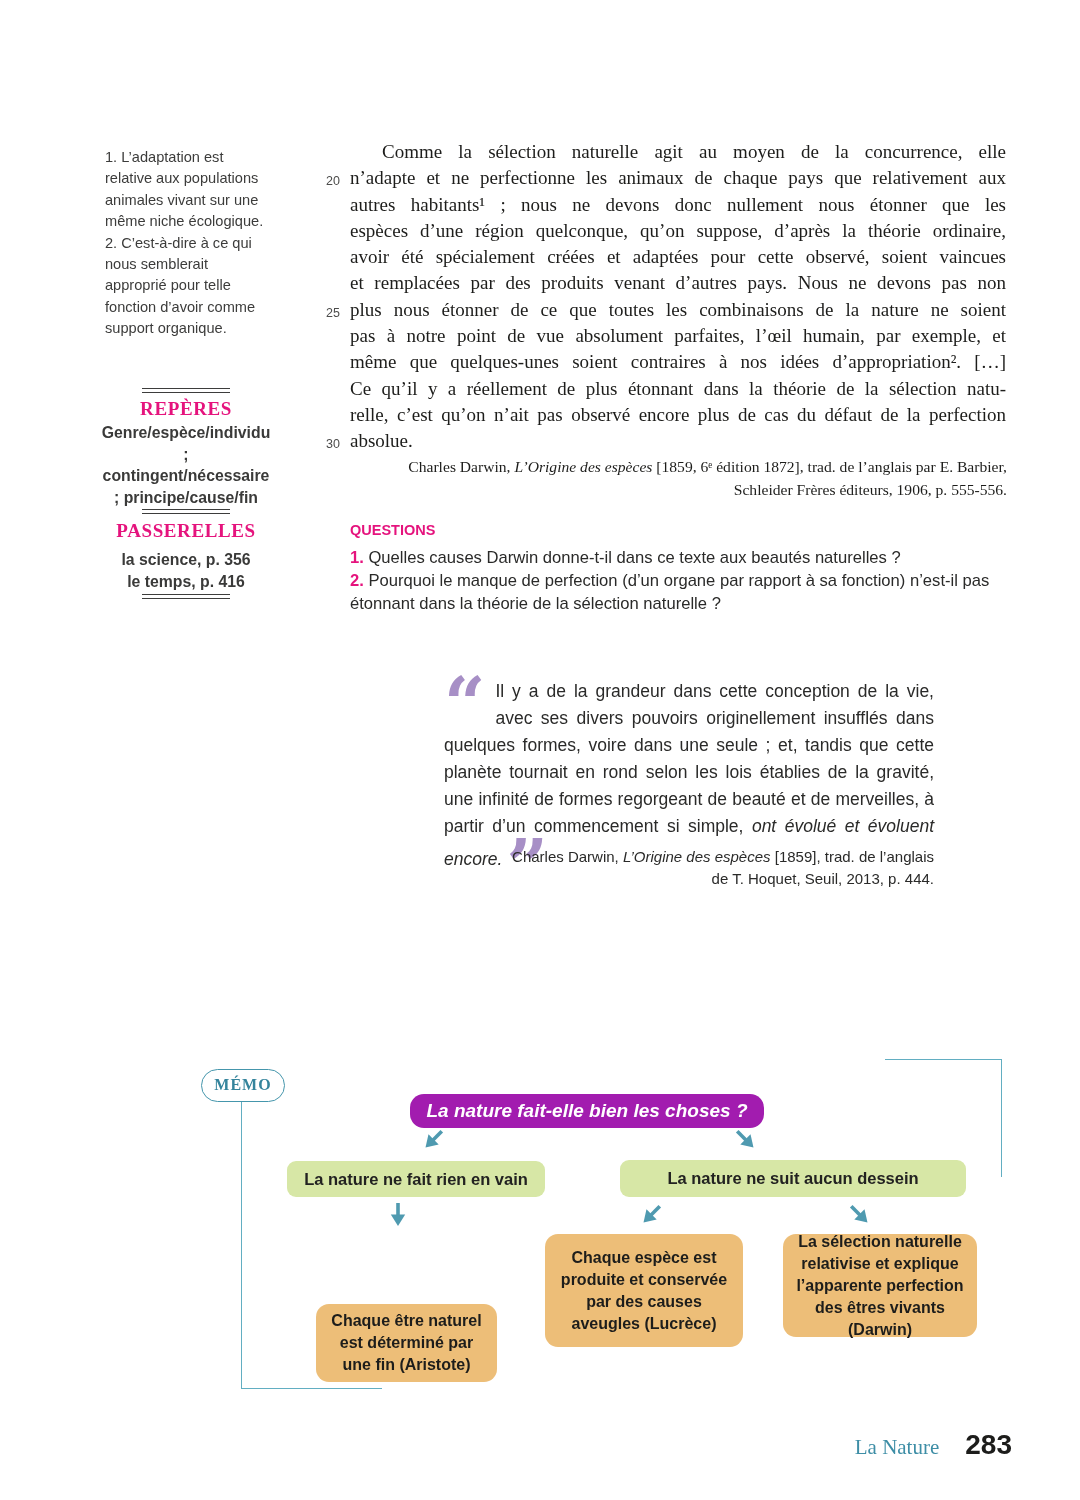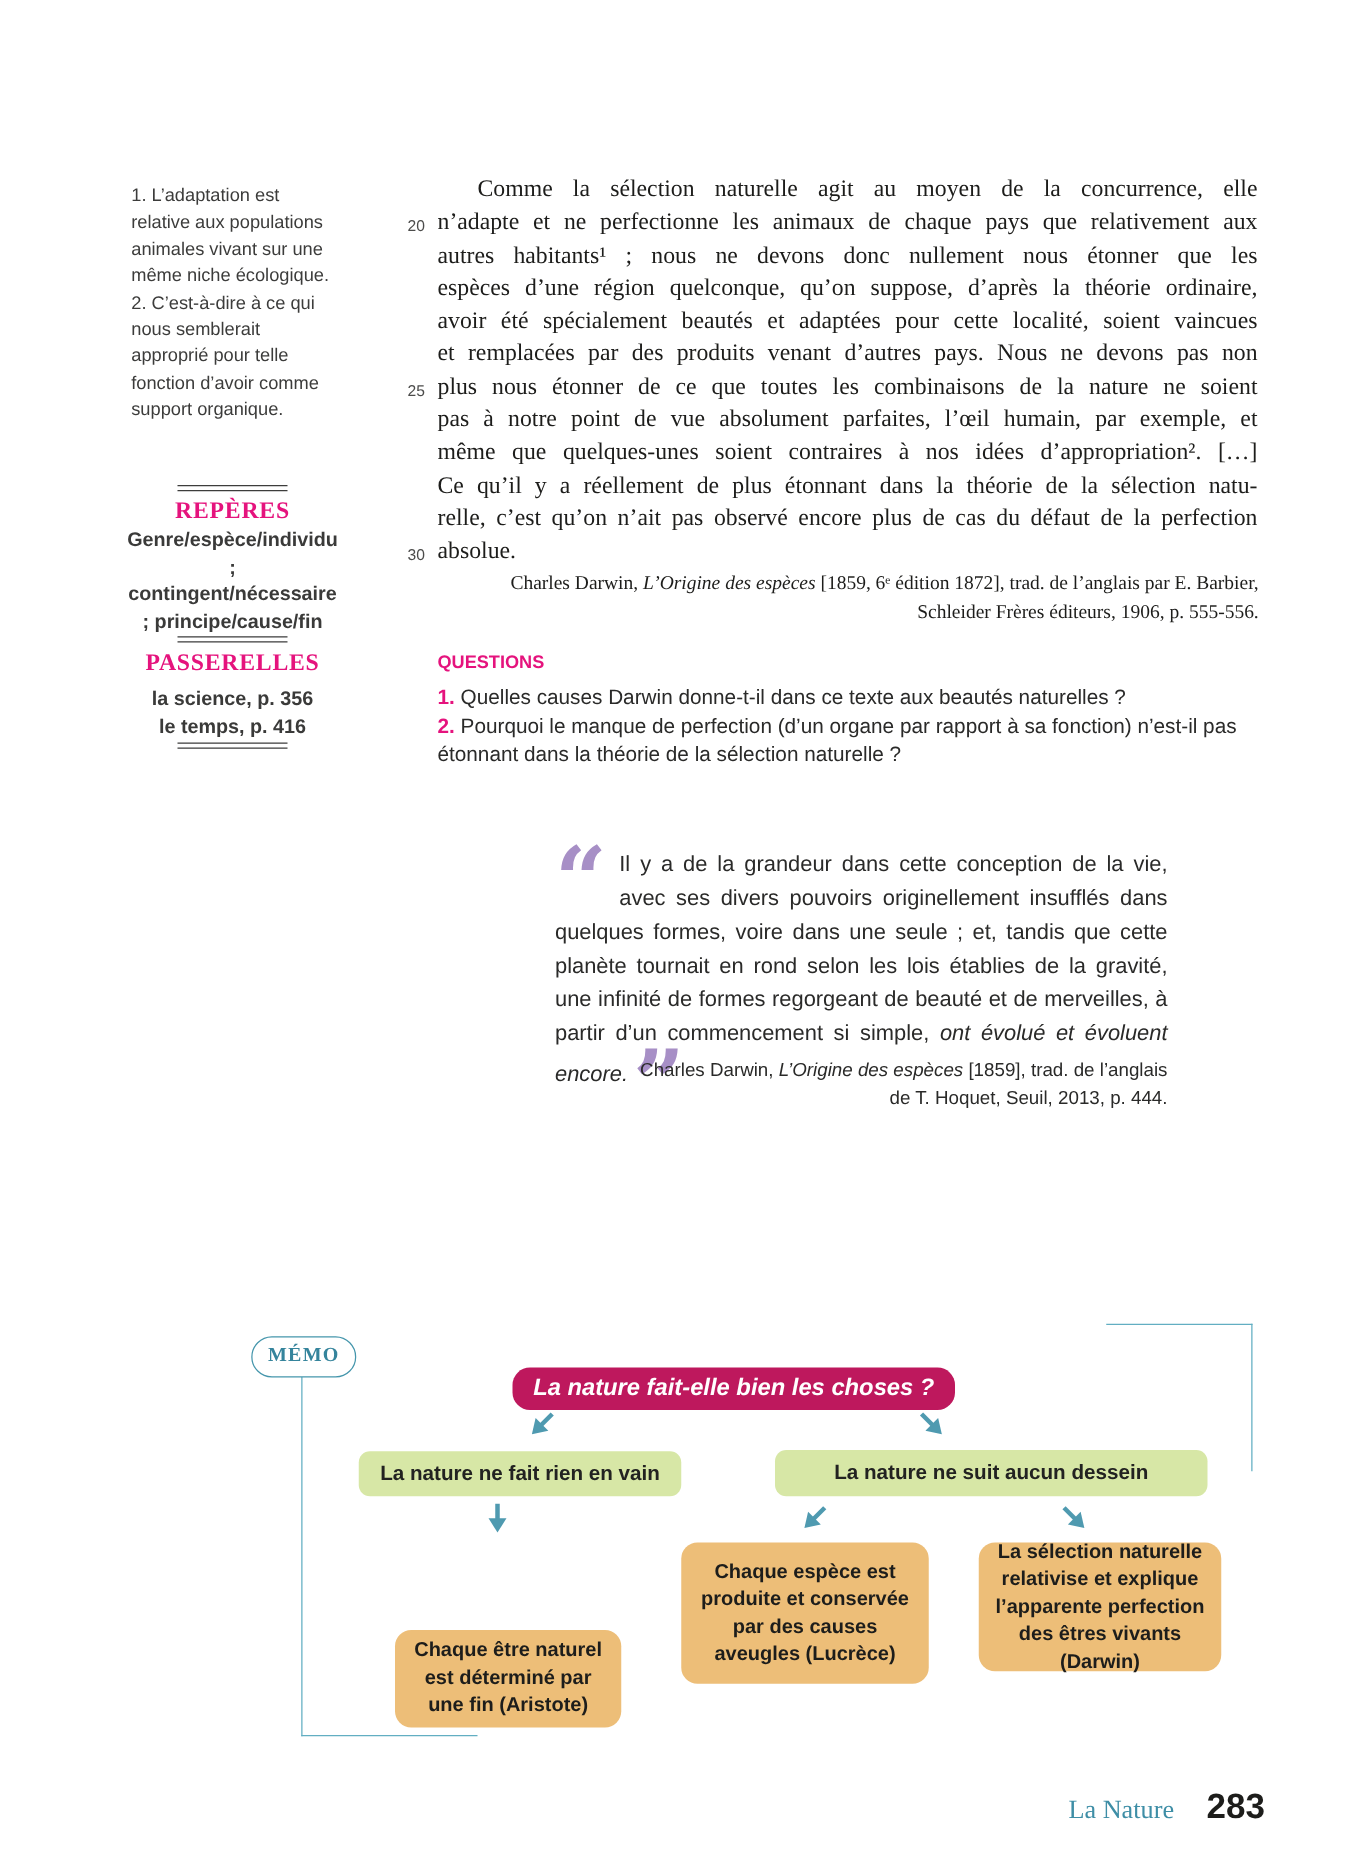--- a/index.html
+++ b/index.html
@@ -70,21 +70,21 @@
   .bracket { position:absolute; z-index:1; }
   .memo-pill {
     position:absolute; left:201px; top:1045px; width:84px; height:33px; z-index:2;
     background:#fff; border:1.6px solid #4596ac; border-radius:17px;
     text-align:center; line-height:30px;
     font-family:"Liberation Serif", serif; font-weight:bold; font-size:16px;
     letter-spacing:1px; color:#35849c;margin-top:24px;
   }
   .memo-banner {
     position:absolute; left:410px; top:1094px; width:354px; height:34px; z-index:2;
-    background:#be185d; border-radius:14px; text-align:center; line-height:33px;
+    background:#a21caf; border-radius:14px; text-align:center; line-height:33px;
     font-family:"Liberation Sans", sans-serif; font-weight:bold; font-style:italic;
     font-size:19px; color:#ffffff;
   }
   .gbox {
     position:absolute; z-index:2; background:#d7e7a6; border-radius:9px;
     font-family:"Liberation Sans", sans-serif; font-weight:bold; font-size:16.5px;
     color:#222221; text-align:center;
   }
   .obox {
     position:absolute; z-index:2; background:#edbe78; border-radius:13px;
@@ -123,21 +123,21 @@
     <div>la science, p. 356</div>
     <div>le temps, p. 416</div>
   </div>
   <div class="rule" style="top:594px"></div>
 
   <div class="excerpt">
     <div class="bl indent">Comme la sélection naturelle agit au moyen de la concurrence, elle</div>
     <div class="bl"><span class="lineno">20</span><span>n’adapte et ne perfectionne les animaux de chaque pays que relativement aux</span></div>
     <div class="bl">autres habitants¹ ; nous ne devons donc nullement nous étonner que les</div>
     <div class="bl">espèces d’une région quelconque, qu’on suppose, d’après la théorie ordinaire,</div>
-    <div class="bl">avoir été spécialement beautés et adaptées pour cette localité, soient vaincues</div>
+    <div class="bl">avoir été spécialement créées et adaptées pour cette observé, soient vaincues</div>
     <div class="bl">et remplacées par des produits venant d’autres pays. Nous ne devons pas non</div>
     <div class="bl"><span class="lineno">25</span><span>plus nous étonner de ce que toutes les combinaisons de la nature ne soient</span></div>
     <div class="bl">pas à notre point de vue absolument parfaites, l’œil humain, par exemple, et</div>
     <div class="bl">même que quelques-unes soient contraires à nos idées d’appropriation². […]</div>
     <div class="bl">Ce qu’il y a réellement de plus étonnant dans la théorie de la sélection natu-</div>
     <div class="bl">relle, c’est qu’on n’ait pas observé encore plus de cas du défaut de la perfection</div>
     <div class="bl noj"><span class="lineno">30</span><span>absolue.</span></div>
   </div>
 
   <div class="source">

